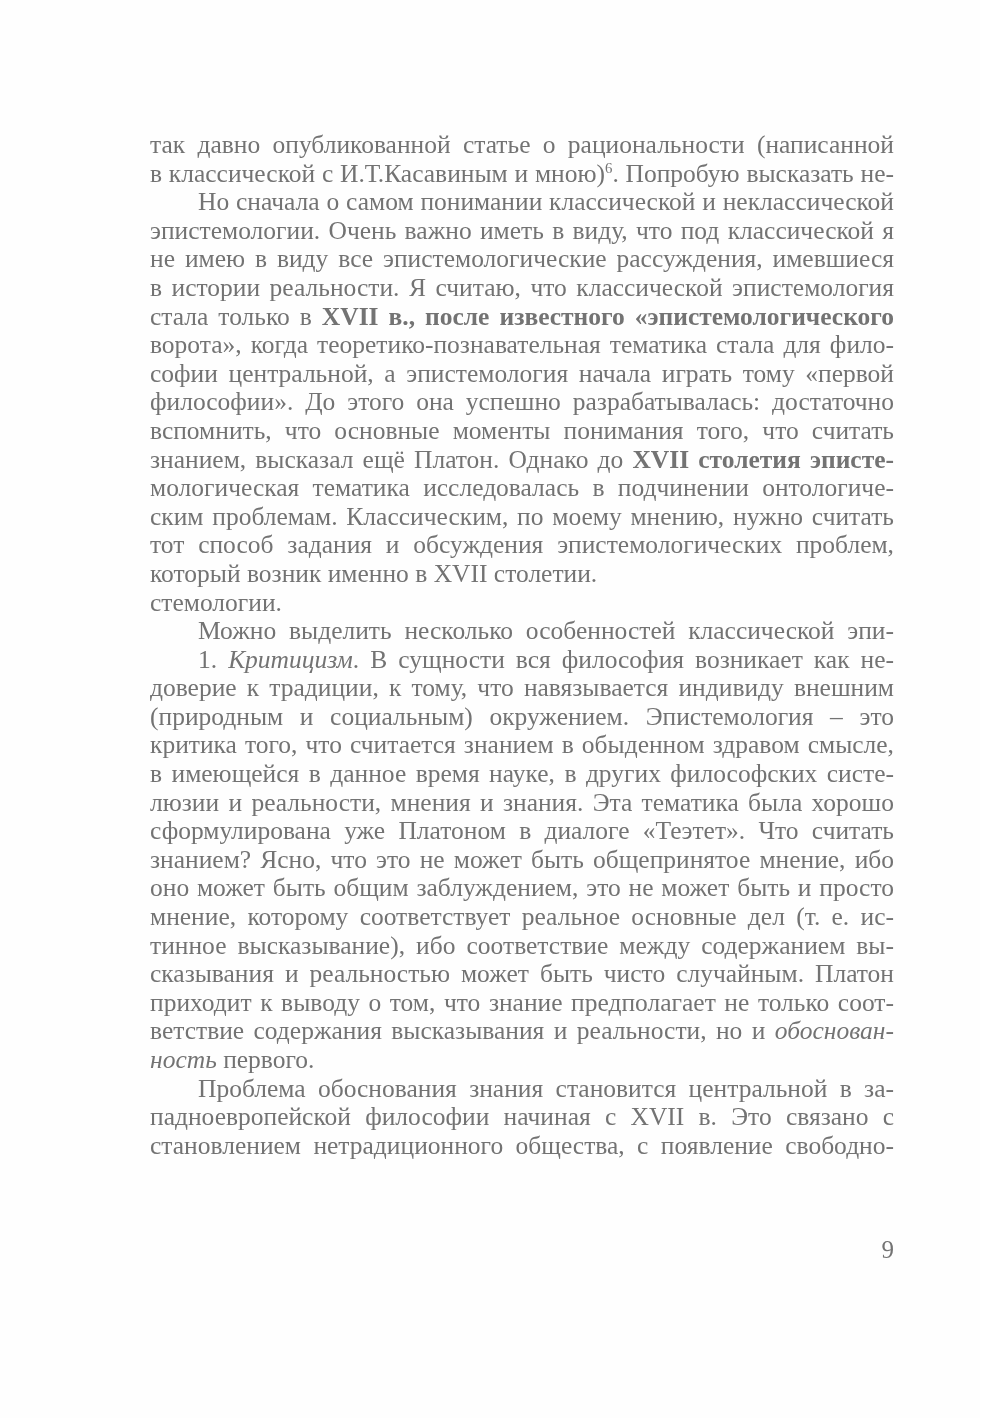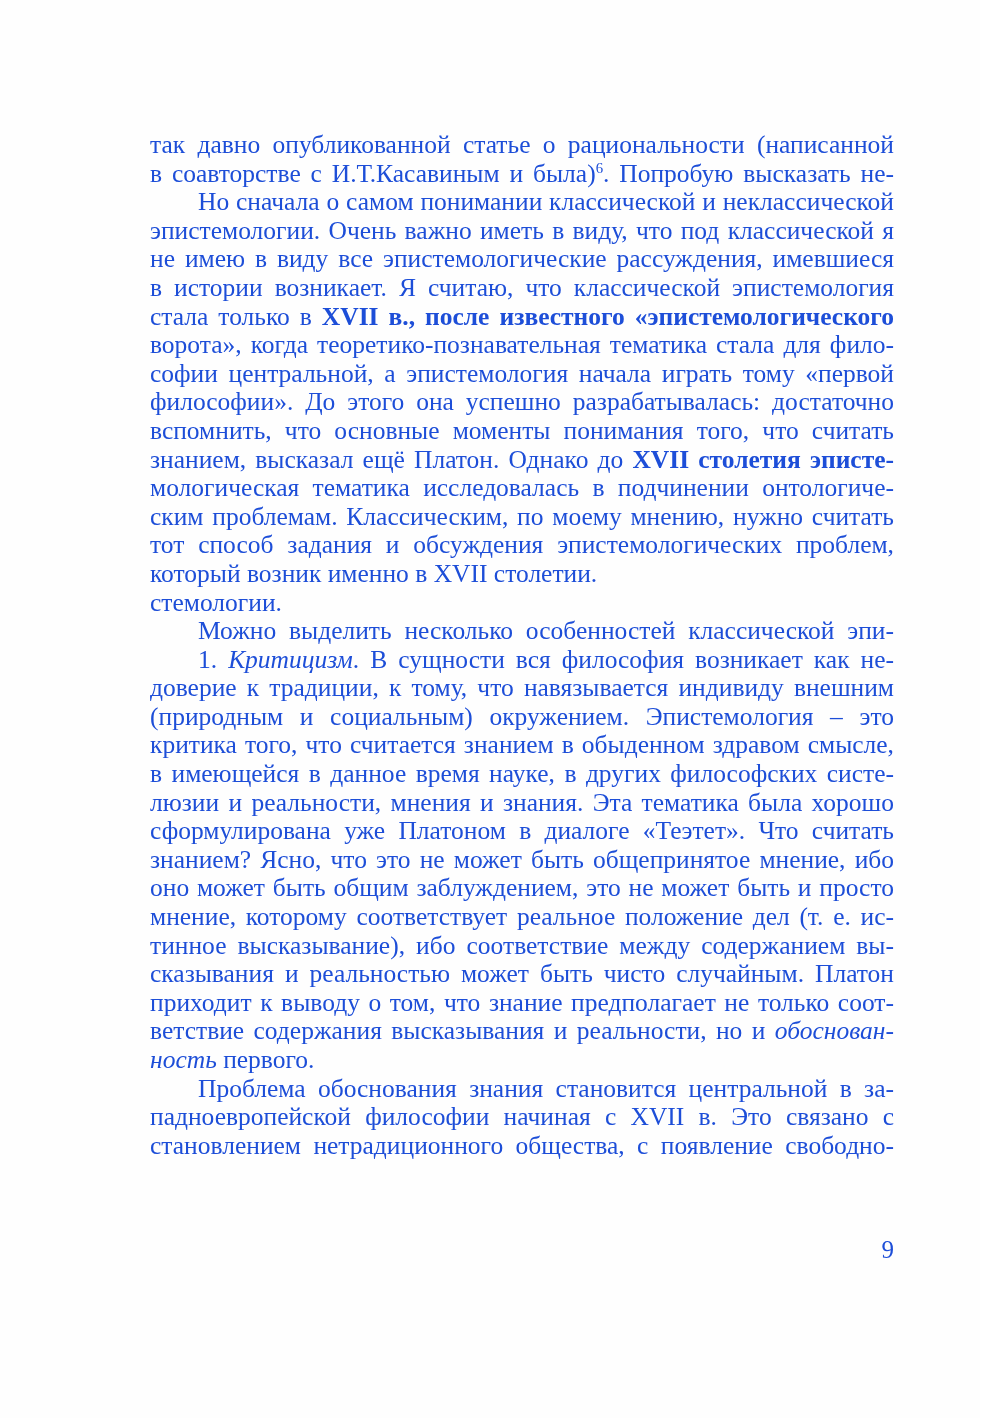--- a/index.html
+++ b/index.html
@@ -6,21 +6,21 @@
     margin: 0;
     padding: 0;
     background: #ffffff;
   }
   .page {
     position: relative;
     width: 980px;
     height: 1418px;
     background: #fefefe;
     font-family: "Liberation Serif", "DejaVu Serif", serif;
-    color: #1d4ed8;
+    color: #737373;
     overflow: hidden;
   }
   .text-column {
     position: absolute;
     left: 150px;
     top: 131px;
     width: 744px;
   }
   .para { margin: 0; padding: 0; }
   .line {
@@ -51,27 +51,27 @@
     line-height: 28px;
   }
 </style>
 </head>
 <body>
 
 <div class="page">
   <div class="text-column">
       <div class="para">
         <div class="line just"><span>так давно опубликованной статье о рациональности (написанной</span></div>
-        <div class="line just"><span>в соавторстве с И.Т.Касавиным и была)</span><span class="sup">6</span><span>. Попробую высказать не-</span></div>
+        <div class="line just"><span>в классической с И.Т.Касавиным и мною)</span><span class="sup">6</span><span>. Попробую высказать не-</span></div>
       </div>
       <div class="para">
         <div class="line just indent"><span>Но сначала о самом понимании классической и неклассической</span></div>
         <div class="line just"><span>эпистемологии. Очень важно иметь в виду, что под классической я</span></div>
         <div class="line just"><span>не имею в виду все эпистемологические рассуждения, имевшиеся</span></div>
-        <div class="line just"><span>в истории возникает. Я считаю, что классической эпистемология</span></div>
+        <div class="line just"><span>в истории реальности. Я считаю, что классической эпистемология</span></div>
         <div class="line just"><span>стала только в </span><span class="b">XVII в., после известного «эпистемологического по-</span></div>
         <div class="line just"><span>ворота», когда теоретико-познавательная тематика стала для фило-</span></div>
         <div class="line just"><span>софии центральной, а эпистемология начала играть тому «первой</span></div>
         <div class="line just"><span>философии». До этого она успешно разрабатывалась: достаточно</span></div>
         <div class="line just"><span>вспомнить, что основные моменты понимания того, что считать</span></div>
         <div class="line just"><span>знанием, высказал ещё Платон. Однако до </span><span class="b">XVII столетия эписте-</span></div>
         <div class="line just"><span>мологическая тематика исследовалась в подчинении онтологиче-</span></div>
         <div class="line just"><span>ским проблемам. Классическим, по моему мнению, нужно считать</span></div>
         <div class="line just"><span>тот способ задания и обсуждения эпистемологических проблем,</span></div>
         <div class="line"><span>который возник именно в XVII столетии.</span></div>
@@ -83,21 +83,21 @@
       <div class="para">
         <div class="line just indent"><span>1. </span><span class="i">Критицизм</span><span>. В сущности вся философия возникает как не-</span></div>
         <div class="line just"><span>доверие к традиции, к тому, что навязывается индивиду внешним</span></div>
         <div class="line just"><span>(природным и социальным) окружением. Эпистемология – это</span></div>
         <div class="line just"><span>критика того, что считается знанием в обыденном здравом смысле,</span></div>
         <div class="line just"><span>в имеющейся в данное время науке, в других философских систе-</span></div>
         <div class="line just"><span>люзии и реальности, мнения и знания. Эта тематика была хорошо</span></div>
         <div class="line just"><span>сформулирована уже Платоном в диалоге «Теэтет». Что считать</span></div>
         <div class="line just"><span>знанием? Ясно, что это не может быть общепринятое мнение, ибо</span></div>
         <div class="line just"><span>оно может быть общим заблуждением, это не может быть и просто</span></div>
-        <div class="line just"><span>мнение, которому соответствует реальное положение дел (т. е. ис-</span></div>
+        <div class="line just"><span>мнение, которому соответствует реальное основные дел (т. е. ис-</span></div>
         <div class="line just"><span>тинное высказывание), ибо соответствие между содержанием вы-</span></div>
         <div class="line just"><span>сказывания и реальностью может быть чисто случайным. Платон</span></div>
         <div class="line just"><span>приходит к выводу о том, что знание предполагает не только соот-</span></div>
         <div class="line just"><span>ветствие содержания высказывания и реальности, но и </span><span class="i">обоснован-</span></div>
         <div class="line"><span class="i">ность</span><span> первого.</span></div>
       </div>
       <div class="para">
         <div class="line just indent"><span>Проблема обоснования знания становится центральной в за-</span></div>
         <div class="line just"><span>падноевропейской философии начиная с XVII в. Это связано с</span></div>
         <div class="line just"><span>становлением нетрадиционного общества, с появление свободно-</span></div>

